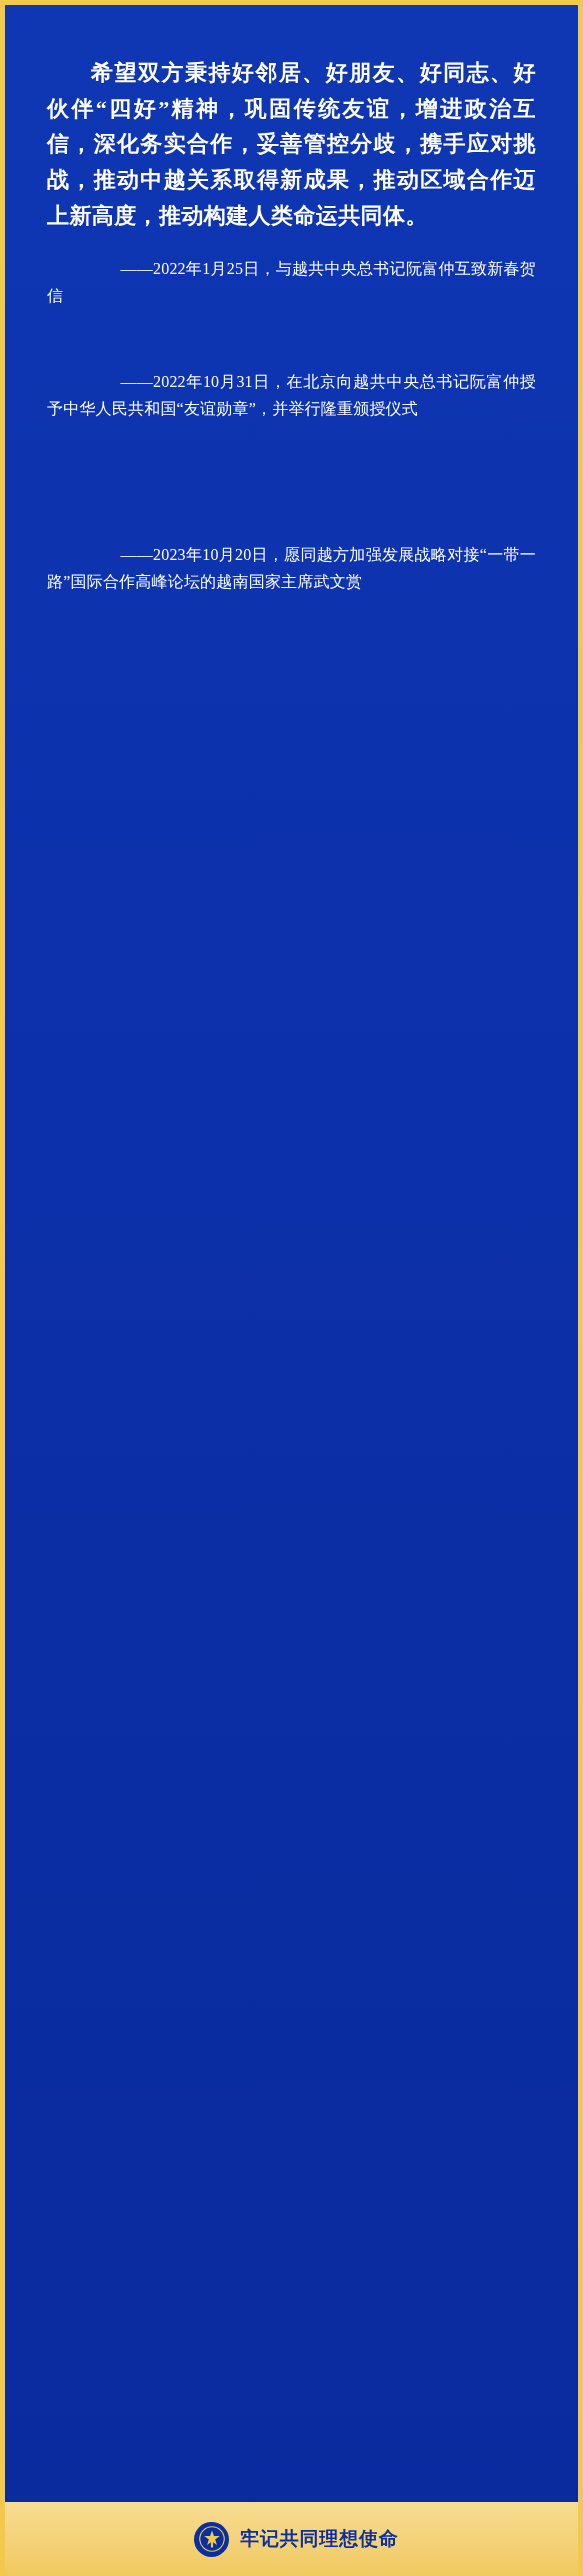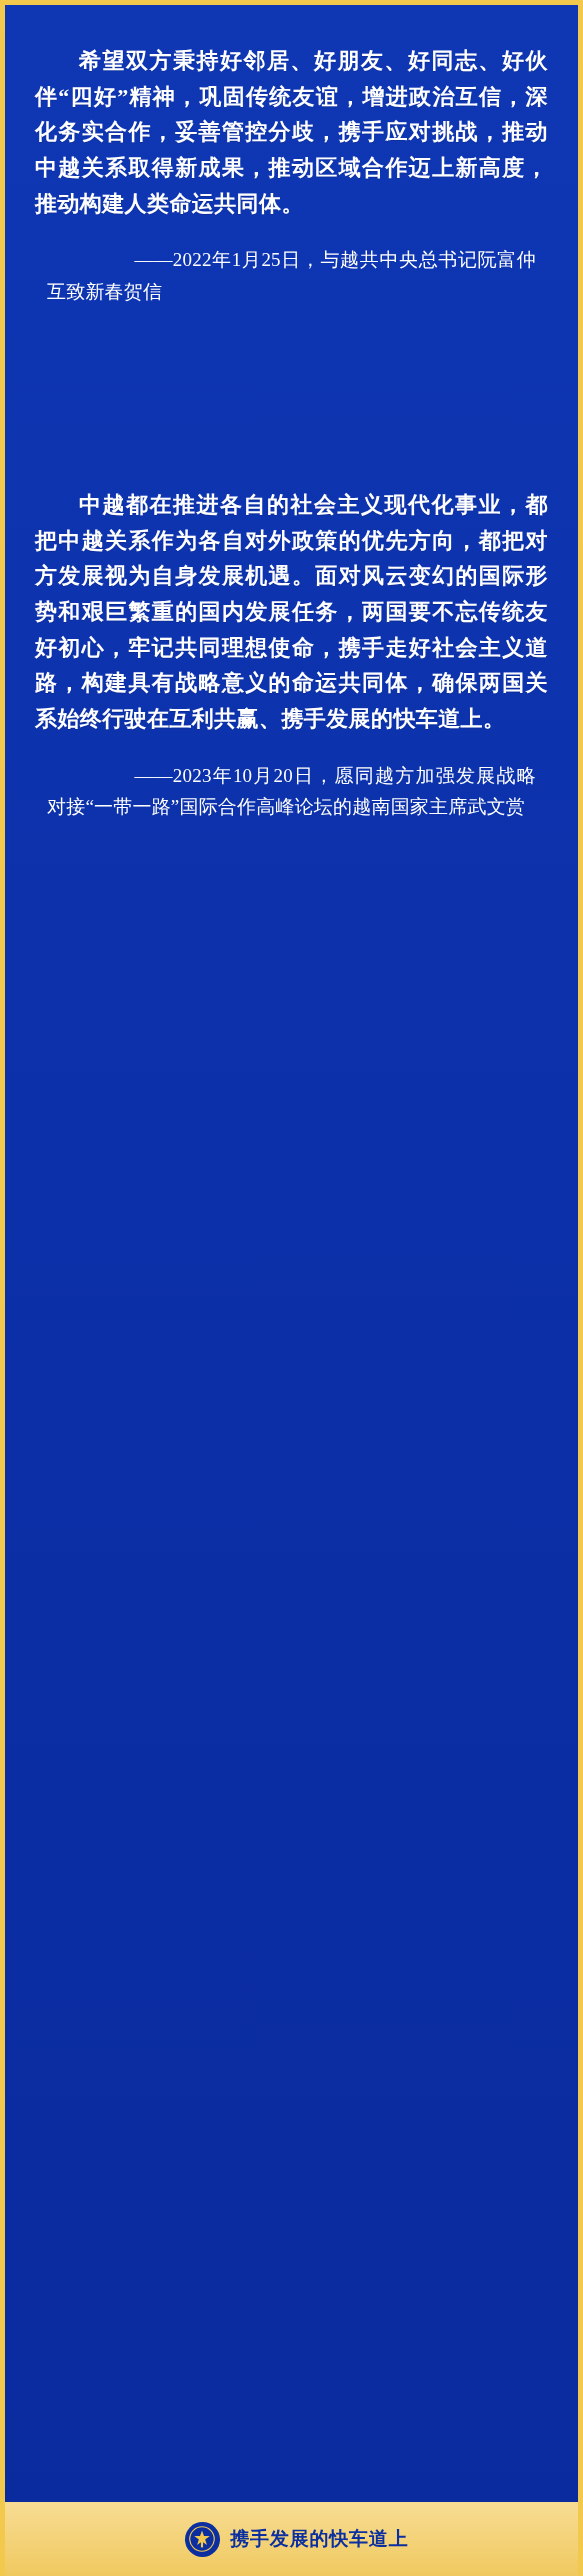--- a/index.html
+++ b/index.html
@@ -17,21 +17,21 @@
   }
   #page {
     width: 583px;
     min-height: 2576px;
     background: linear-gradient(180deg, #0f37b4 0%, #0c31ab 35%, #0b2da3 70%, #0a2b9e 100%);
     border-left: 5.4px solid #f2c94c;
     border-right: 5.4px solid #f2c94c;
     border-top: 5.4px solid #f2c94c;
     border-bottom: 0;
     position: relative;
-    padding: 4px;
+    padding: 16px;
     overflow: hidden;
   }
   .content {
     padding: 34px 26px 0 26px;
   }
   .quote-block {
     margin-bottom: 40px;
   }
   .quote-body {
     font-size: 22px;
@@ -39,27 +39,27 @@
     letter-spacing: 0.4px;
     text-align: justify;
     text-justify: inter-ideograph;
     text-indent: 2em;
     margin: 0 0 23px 0;
     font-weight: 600;
     color: #ffffff;
     text-shadow: 0 0.8px 0 rgba(0,0,0,0.12);
   }
   .quote-attrib {
-    font-size: 19px;
+    font-size: 16px;
     line-height: 1.66;
     letter-spacing: 0.2px;
     text-align: justify;
     text-justify: inter-ideograph;
     text-indent: 4.6em;
-    margin: 12px;
+    margin: 0;
     color: #ffffff;
     font-weight: 500;
   }
   .spacer-lg { height: 20px; }
   .footer {
     width: 583px;
     background: #f6d67a;
     background: linear-gradient(180deg,#f7dc93 0%, #f0c95f 100%);
     height: 74px;
     display: flex;
@@ -98,41 +98,41 @@
   <div class="content">
 
     <div class="quote-block">
       <p class="quote-body">希望双方秉持好邻居、好朋友、好同志、好伙伴“四好”精神，巩固传统友谊，增进政治互信，深化务实合作，妥善管控分歧，携手应对挑战，推动中越关系取得新成果，推动区域合作迈上新高度，推动构建人类命运共同体。</p>
       <p class="quote-attrib">——2022年1月25日，与越共中央总书记阮富仲互致新春贺信</p>
     </div>
 
     <div class="spacer-lg"></div>
 
     <div class="quote-block">
+      <p class="quote-attrib">——2022年10月31日，在北京向越共中央总书记阮富仲授予中华人民共和国“友谊勋章”，并举行隆重颁授仪式</p>
     </div>
 
     <div class="spacer-lg"></div>
 
     <div class="quote-block">
     </div>
 
     <div class="spacer-lg"></div>
 
     <div class="quote-block">
-      <p class="quote-body">中越都在推进各自的社会主义现代化事业，都把中越关系作为各自对外政策的优先方向，都把对方发展视为自身发展机遇。面对风云变幻的国际形势和艰巨繁重的国内发展任务，两国要不忘传统友好初心，牢记共同理想使命，携手走好社会主义道路，构建具有战略意义的命运共同体，确保两国关系始终行驶在互利共赢、携手发展的快车道上。</p>
       <p class="quote-attrib">——2023年10月20日，愿同越方加强发展战略对接“一带一路”国际合作高峰论坛的越南国家主席武文赏</p>
     </div>
 
     <div class="bottom-pad"></div>
   </div>
 
   <div class="footer">
     <div class="footer-logo">
       <svg width="26" height="26" viewBox="0 0 34 34" aria-hidden="true">
         <circle cx="17" cy="17" r="16" fill="none" stroke="#f2c94c" stroke-width="1.5"></circle>
         <path d="M17 6 L19.6 13.2 L27.2 13.2 L21.1 17.6 L23.5 24.8 L17 20.4 L10.5 24.8 L12.9 17.6 L6.8 13.2 L14.4 13.2 Z" fill="#f2c94c"></path>
         <rect x="15.6" y="17" width="2.8" height="11" fill="#f2c94c"></rect>
       </svg>
     </div>
-    <div class="footer-text">携手发展的快车道上</div>
+    <div class="footer-text">牢记共同理想使命</div>
   </div>
 </div>
 
 
 </body></html>

